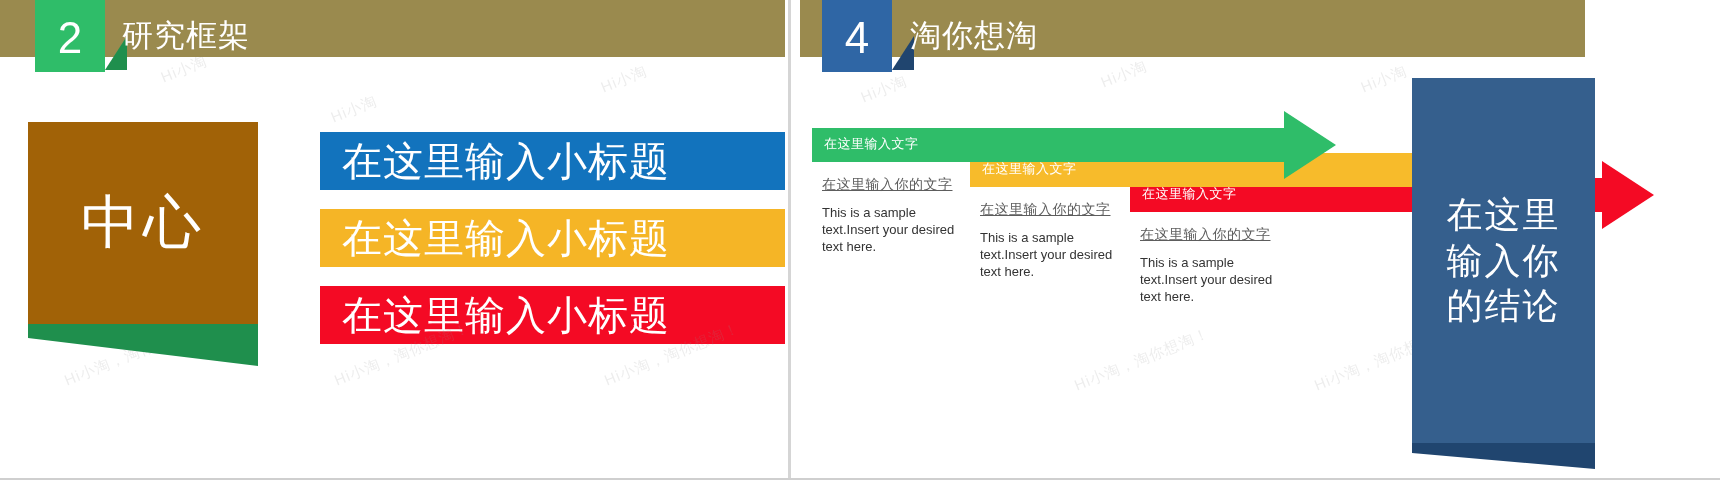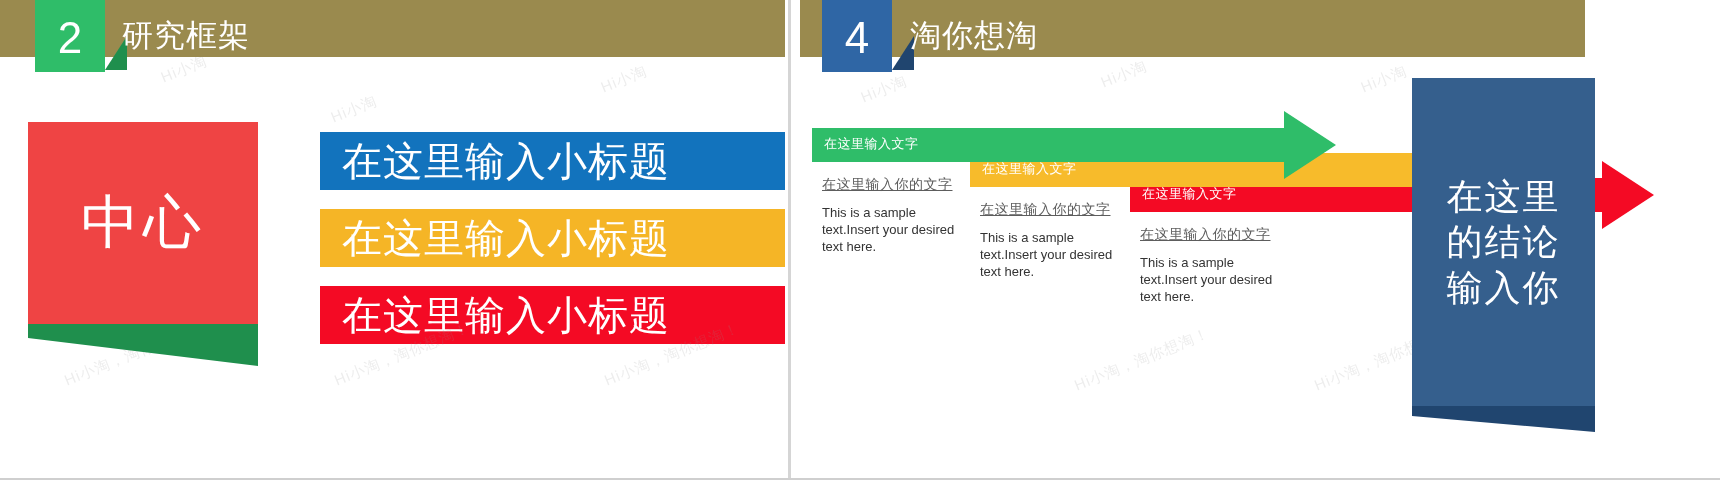--- a/index.html
+++ b/index.html
@@ -122,21 +122,21 @@
   .center-block {
     position: absolute;
     left: 28px;
     top: 122px;
     width: 230px;
     z-index: 3;
   }
   .center-block .cb-face {
     width: 230px;
     height: 202px;
-    background: #ef4444;
+    background: #a16207;
     display: flex;
     flex-direction: column;
     align-items: center;
     justify-content: center;
     color: #ffffff;
     box-sizing: border-box;
     padding-bottom: 2px;
   }
   .center-block .cb-line {
     font-size: 58px;
@@ -247,21 +247,21 @@
   
   .conclusion {
     position: absolute;
     left: 1412px;
     top: 78px;
     width: 183px;
     z-index: 7;
   }
   .conclusion .cc-face {
     width: 183px;
-    height: 328px;
+    height: 365px;
     background: #355f8d;
     display: flex;
     flex-direction: column;
     align-items: center;
     justify-content: center;
     color: #ffffff;
     box-sizing: border-box;
   }
   .conclusion .cc-line {
     font-size: 36px;
@@ -388,22 +388,22 @@
       <div class="shaft-head"></div>
       <div class="arrow-label">在这里输入文字</div>
     </div>
     <div class="arrow-sub">在这里输入你的文字</div>
     <div class="arrow-body-text">This is a sample text.Insert your desired text here.</div>
   </div>
 
   <div class="conclusion">
     <div class="cc-face">
       <div class="cc-line">在这里</div>
+      <div class="cc-line">输入你</div>
       <div class="cc-line">的结论</div>
-      <div class="cc-line">输入你</div>
     </div>
     <div class="cc-tail">
       <svg class="tail-shape" viewBox="0 0 183 26" preserveAspectRatio="none">
         <polygon points="0,0 183,0 183,26 0,10" fill="#20456f"></polygon>
       </svg>
     </div>
   </div>
 
   <div class="bottom-edge"></div>
 

